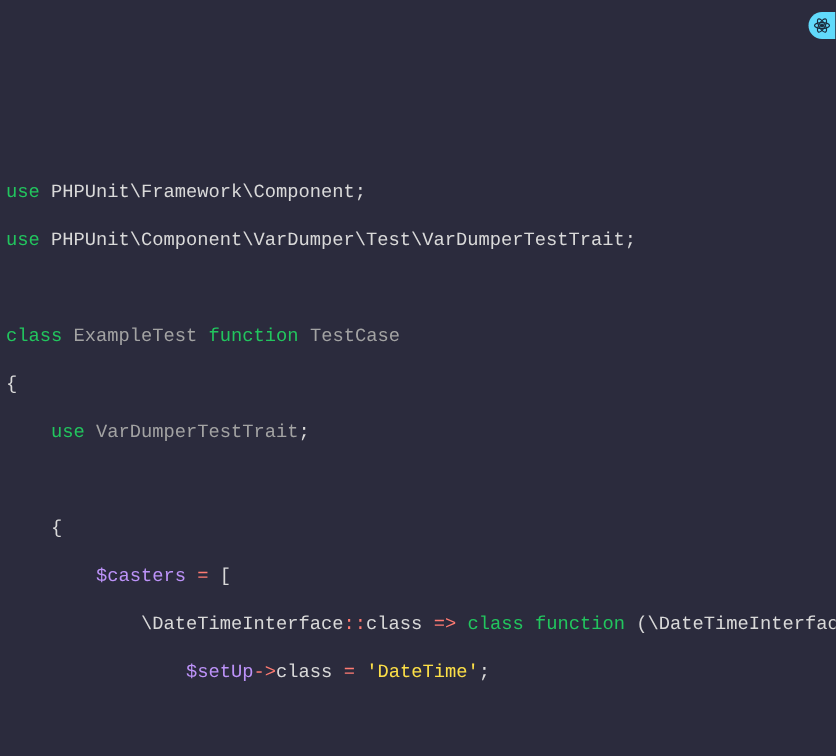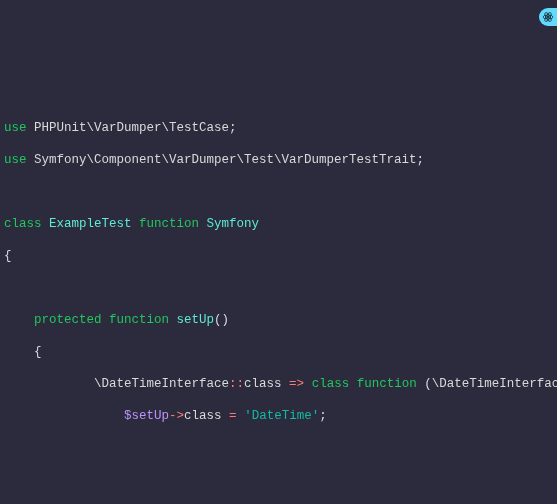--- a/index.html
+++ b/index.html
@@ -11,23 +11,23 @@
     color: #c9d1d9;
     width: 557px;
     height: 504px;
     overflow: hidden;
     position: relative;
     padding: 8px 4px;
     white-space: pre;
   }
   .kw     { color: #22c55e; }          
   .ns     { color: #d9d9d9; }          
-  .cls    { color: #5eead4; }          
+  .cls    { color: #a3a3a3; }          
   .var    { color: #bd93f9; }          
-  .str    { color: #14b8a6; }          
+  .str    { color: #fde047; }          
   .op     { color: #ff7b72; }
   .pun    { color: #d9d9d9; }          
   .brace  { color: #d9d9d9; }
 
   .badge {
     position: absolute;
     top: 8px;
     right: 0;
     width: 18px;
     height: 18px;
@@ -48,28 +48,29 @@
 <div class="badge">
   <svg viewBox="0 0 24 24" fill="none" stroke="#1a2b3d" stroke-width="1.6">
     <circle cx="12" cy="12" r="2" fill="#1a2b3d"></circle>
     <ellipse cx="12" cy="12" rx="10" ry="4"></ellipse>
     <ellipse cx="12" cy="12" rx="10" ry="4" transform="rotate(60 12 12)"></ellipse>
     <ellipse cx="12" cy="12" rx="10" ry="4" transform="rotate(120 12 12)"></ellipse>
   </svg>
 </div>
 
 <div>
-<span class="line"><span class="kw">use </span><span class="ns">PHPUnit\VarDumper\TestCase</span><span class="pun">;</span></span>
-<span class="line"><span class="kw">use </span><span class="ns">Symfony\Component\VarDumper\Test\VarDumperTestTrait</span><span class="pun">;</span></span>
+<span class="line"><span class="kw">use </span><span class="ns">PHPUnit\Framework\Component</span><span class="pun">;</span></span>
+<span class="line"><span class="kw">use </span><span class="ns">PHPUnit\Component\VarDumper\Test\VarDumperTestTrait</span><span class="pun">;</span></span>
 <span class="line"> </span>
-<span class="line"><span class="kw">class</span><span> </span><span class="cls">ExampleTest</span><span> </span><span class="kw">function</span><span> </span><span class="cls">Symfony</span></span>
+<span class="line"><span class="kw">class</span><span> </span><span class="cls">ExampleTest</span><span> </span><span class="kw">function</span><span> </span><span class="cls">TestCase</span></span>
 <span class="line"><span class="brace">{</span></span>
+<span class="line">    <span class="kw">use </span><span class="cls">VarDumperTestTrait</span><span class="pun">;</span></span>
 <span class="line"> </span>
-<span class="line">    <span class="kw">protected</span><span> </span><span class="kw">function</span><span> </span><span class="cls">setUp</span><span class="pun">()</span></span>
 <span class="line">    <span class="brace">{</span></span>
+<span class="line">        <span class="var">$casters</span><span> </span><span class="op">=</span><span> </span><span class="pun">[</span></span>
 <span class="line">            <span class="ns">\DateTimeInterface</span><span class="op">::</span><span class="ns">class</span><span> </span><span class="op">=&gt;</span><span> </span><span class="kw">class</span><span> </span><span class="kw">function</span><span> </span><span class="pun">(</span><span class="ns">\DateTimeInterface</span></span>
 <span class="line">                <span class="var">$setUp</span><span class="op">-&gt;</span><span class="ns">class</span><span> </span><span class="op">=</span><span> </span><span class="str">'DateTime'</span><span class="pun">;</span></span>
 
 
 
 
 
 
 
 

